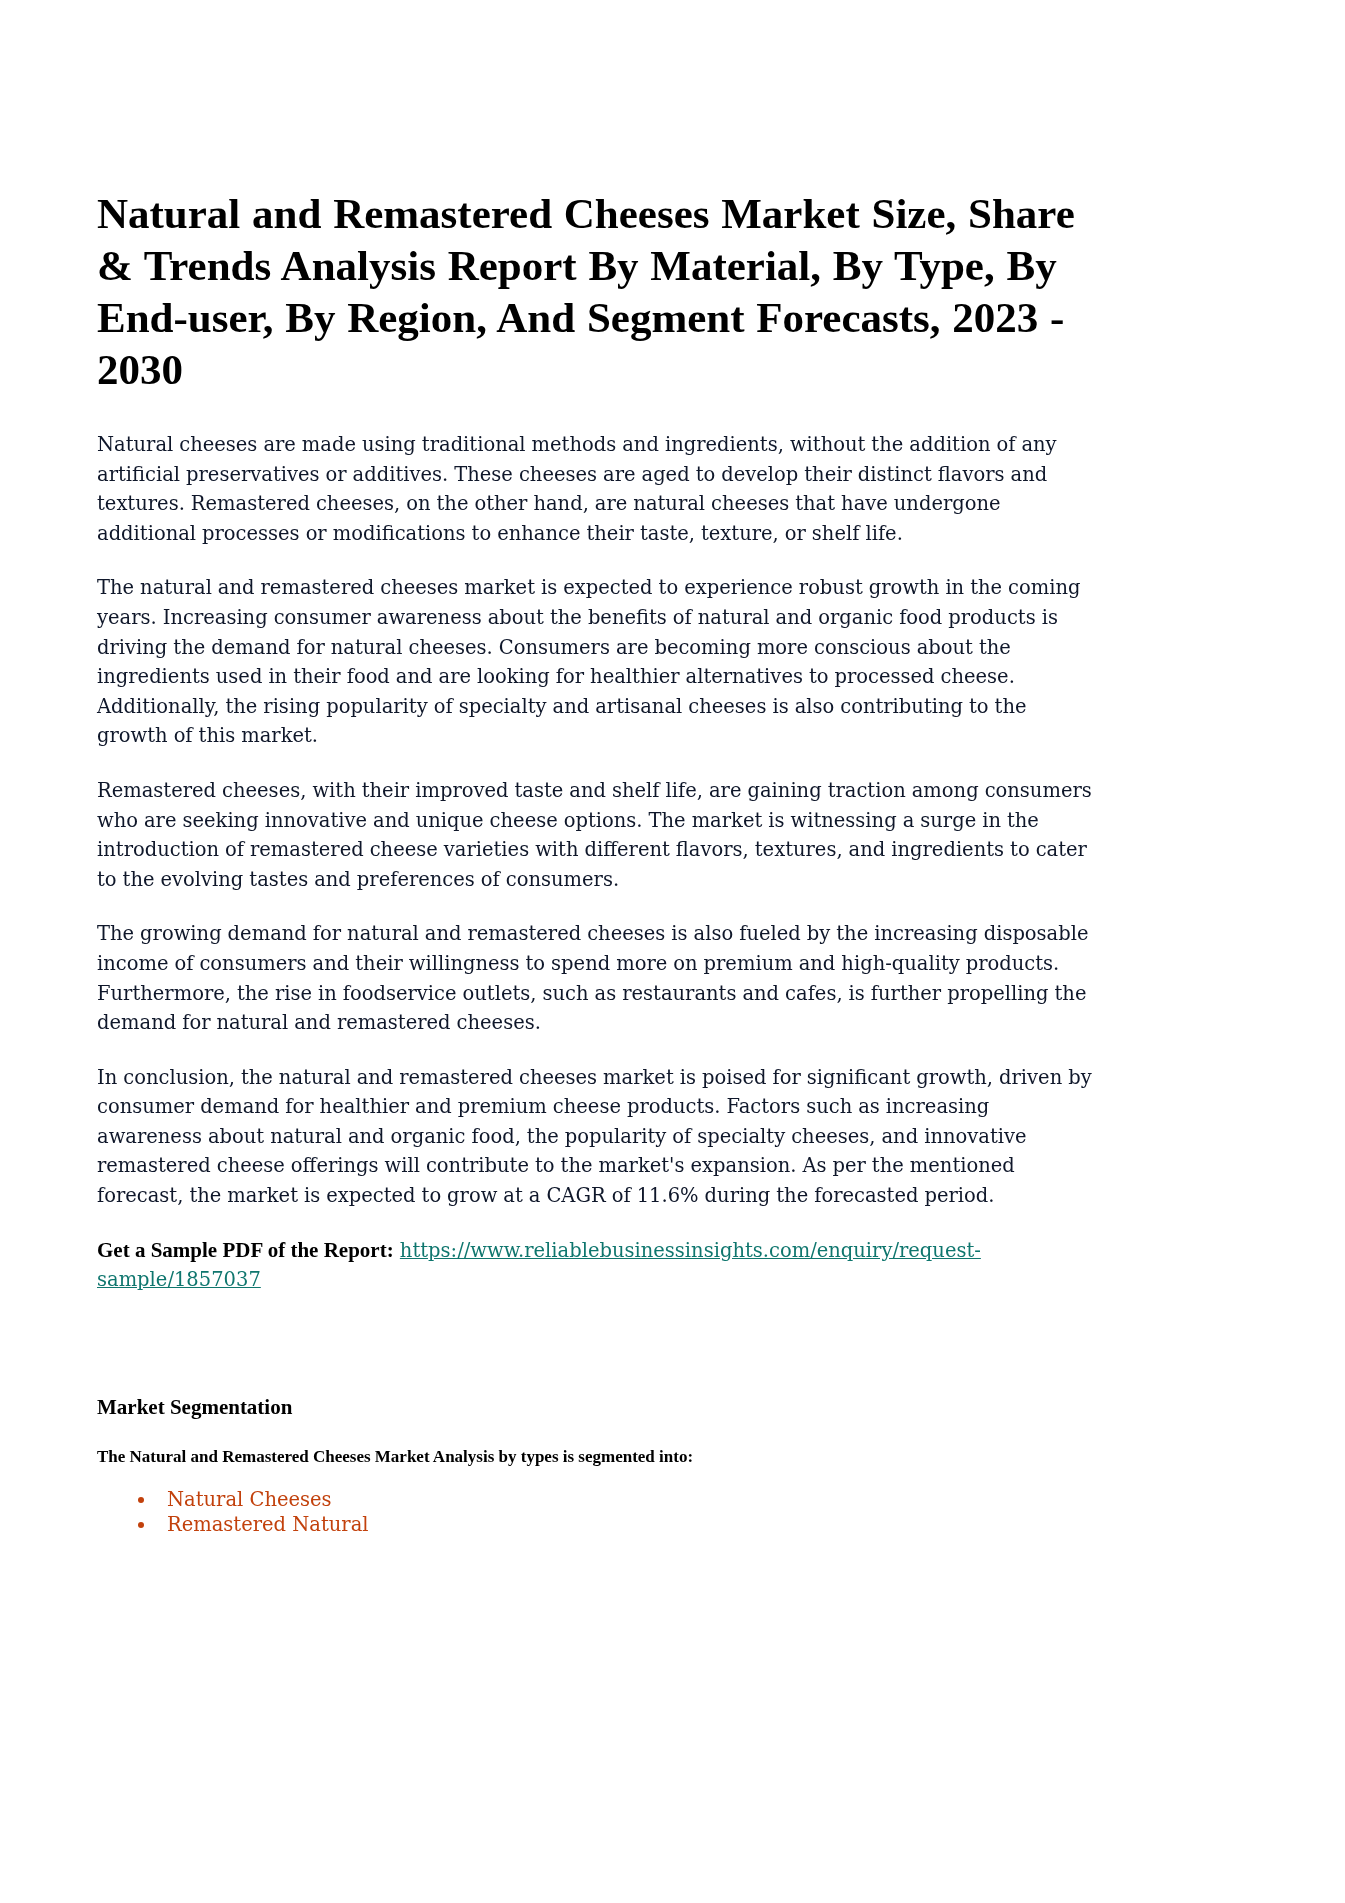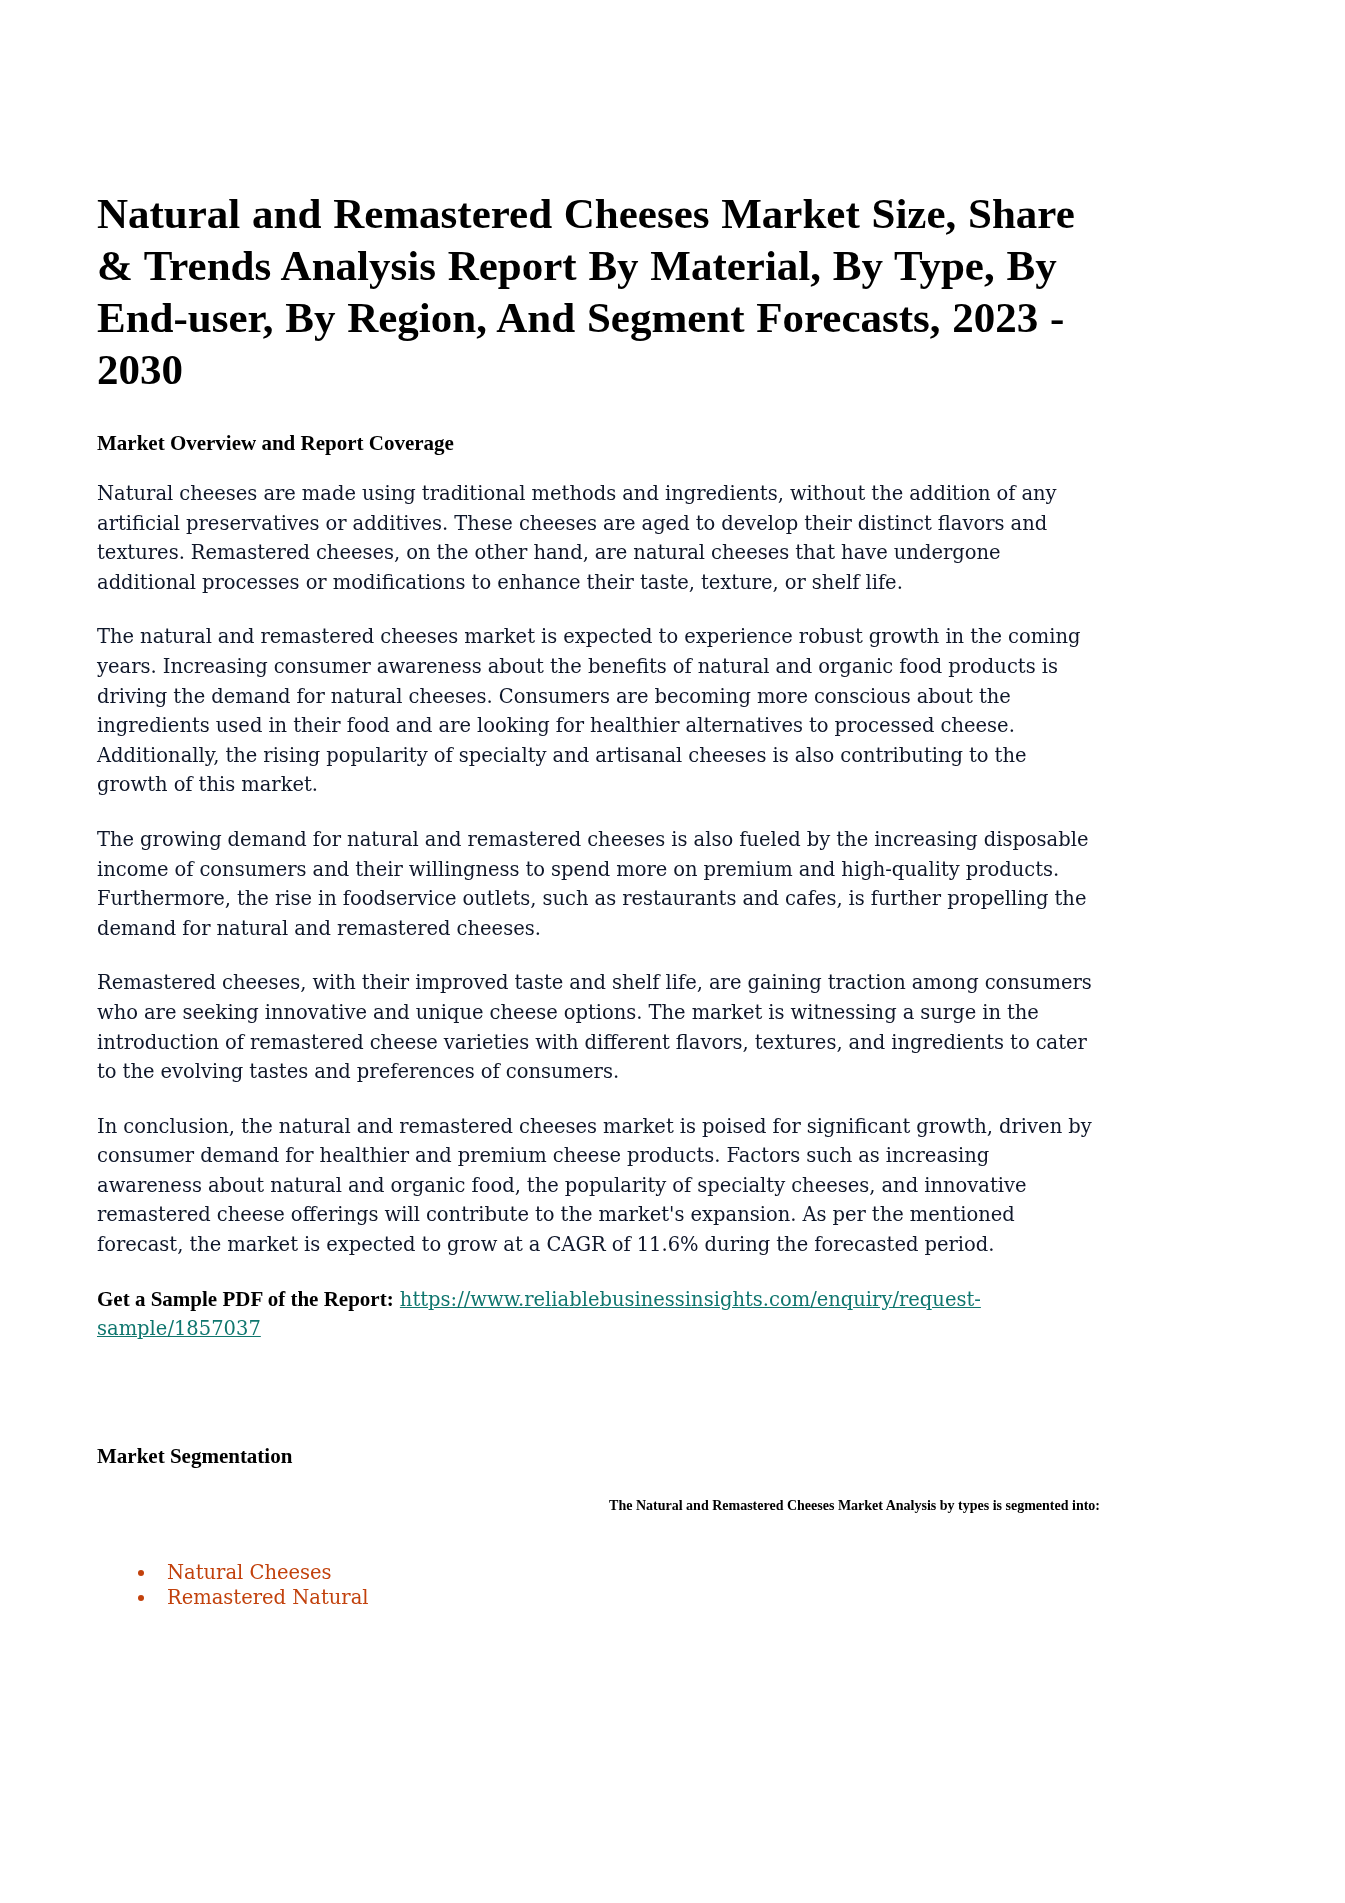--- a/index.html
+++ b/index.html
@@ -82,25 +82,24 @@
     word-break: break-word;
   }
 
   .spacer-block {
     height: 74px;
   }
 
   .subheading-bold {
     font-family: "Liberation Serif", "DejaVu Serif", serif;
     font-weight: bold;
-    font-size: 14px;
+    font-size: 17px;
     line-height: 27px;
-    margin: 0 0 41px 0;
+    margin: 0 0 17px 0;
     color: #000000;
-    text-align: right;
   }
 
   ul.segment-list {
     margin: 0;
     padding: 0 0 0 60px;
     list-style-type: disc;
   }
 
   ul.segment-list li {
     font-family: "DejaVu Serif", "Liberation Serif", serif;
@@ -110,29 +109,28 @@
     padding-left: 10px;
   }
 </style>
 </head>
 <body>
 
 <div class="page">
 
   <h1 class="doc-title">Natural and Remastered Cheeses Market Size, Share &amp; Trends Analysis Report By Material, By Type, By End-user, By Region, And Segment Forecasts, 2023 - 2030</h1>
 
-  <h2 class="section-heading">Market Overview and Report Coverage</h2>
 
   <p class="body-text">Natural cheeses are made using traditional methods and ingredients, without the addition of any artificial preservatives or additives. These cheeses are aged to develop their distinct flavors and textures. Remastered cheeses, on the other hand, are natural cheeses that have undergone additional processes or modifications to enhance their taste, texture, or shelf life.</p>
 
   <p class="body-text">The natural and remastered cheeses market is expected to experience robust growth in the coming years. Increasing consumer awareness about the benefits of natural and organic food products is driving the demand for natural cheeses. Consumers are becoming more conscious about the ingredients used in their food and are looking for healthier alternatives to processed cheese. Additionally, the rising popularity of specialty and artisanal cheeses is also contributing to the growth of this market.</p>
 
+  <p class="body-text">Remastered cheeses, with their improved taste and shelf life, are gaining traction among consumers who are seeking innovative and unique cheese options. The market is witnessing a surge in the introduction of remastered cheese varieties with different flavors, textures, and ingredients to cater to the evolving tastes and preferences of consumers.</p>
+
   <p class="body-text">The growing demand for natural and remastered cheeses is also fueled by the increasing disposable income of consumers and their willingness to spend more on premium and high-quality products. Furthermore, the rise in foodservice outlets, such as restaurants and cafes, is further propelling the demand for natural and remastered cheeses.</p>
-
-  <p class="body-text">Remastered cheeses, with their improved taste and shelf life, are gaining traction among consumers who are seeking innovative and unique cheese options. The market is witnessing a surge in the introduction of remastered cheese varieties with different flavors, textures, and ingredients to cater to the evolving tastes and preferences of consumers.</p>
 
   <p class="body-text">In conclusion, the natural and remastered cheeses market is poised for significant growth, driven by consumer demand for healthier and premium cheese products. Factors such as increasing awareness about natural and organic food, the popularity of specialty cheeses, and innovative remastered cheese offerings will contribute to the market's expansion. As per the mentioned forecast, the market is expected to grow at a CAGR of 11.6% during the forecasted period.</p>
 
   <p class="link-para">
     <span class="link-label">Get a Sample PDF of the Report:</span><span>&nbsp;</span><a class="report-link" href="#">https://www.reliablebusinessinsights.com/enquiry/request-sample/1857037</a>
   </p>
 
   <div class="spacer-block"></div>
 
   <h2 class="section-heading">Market Segmentation</h2>

